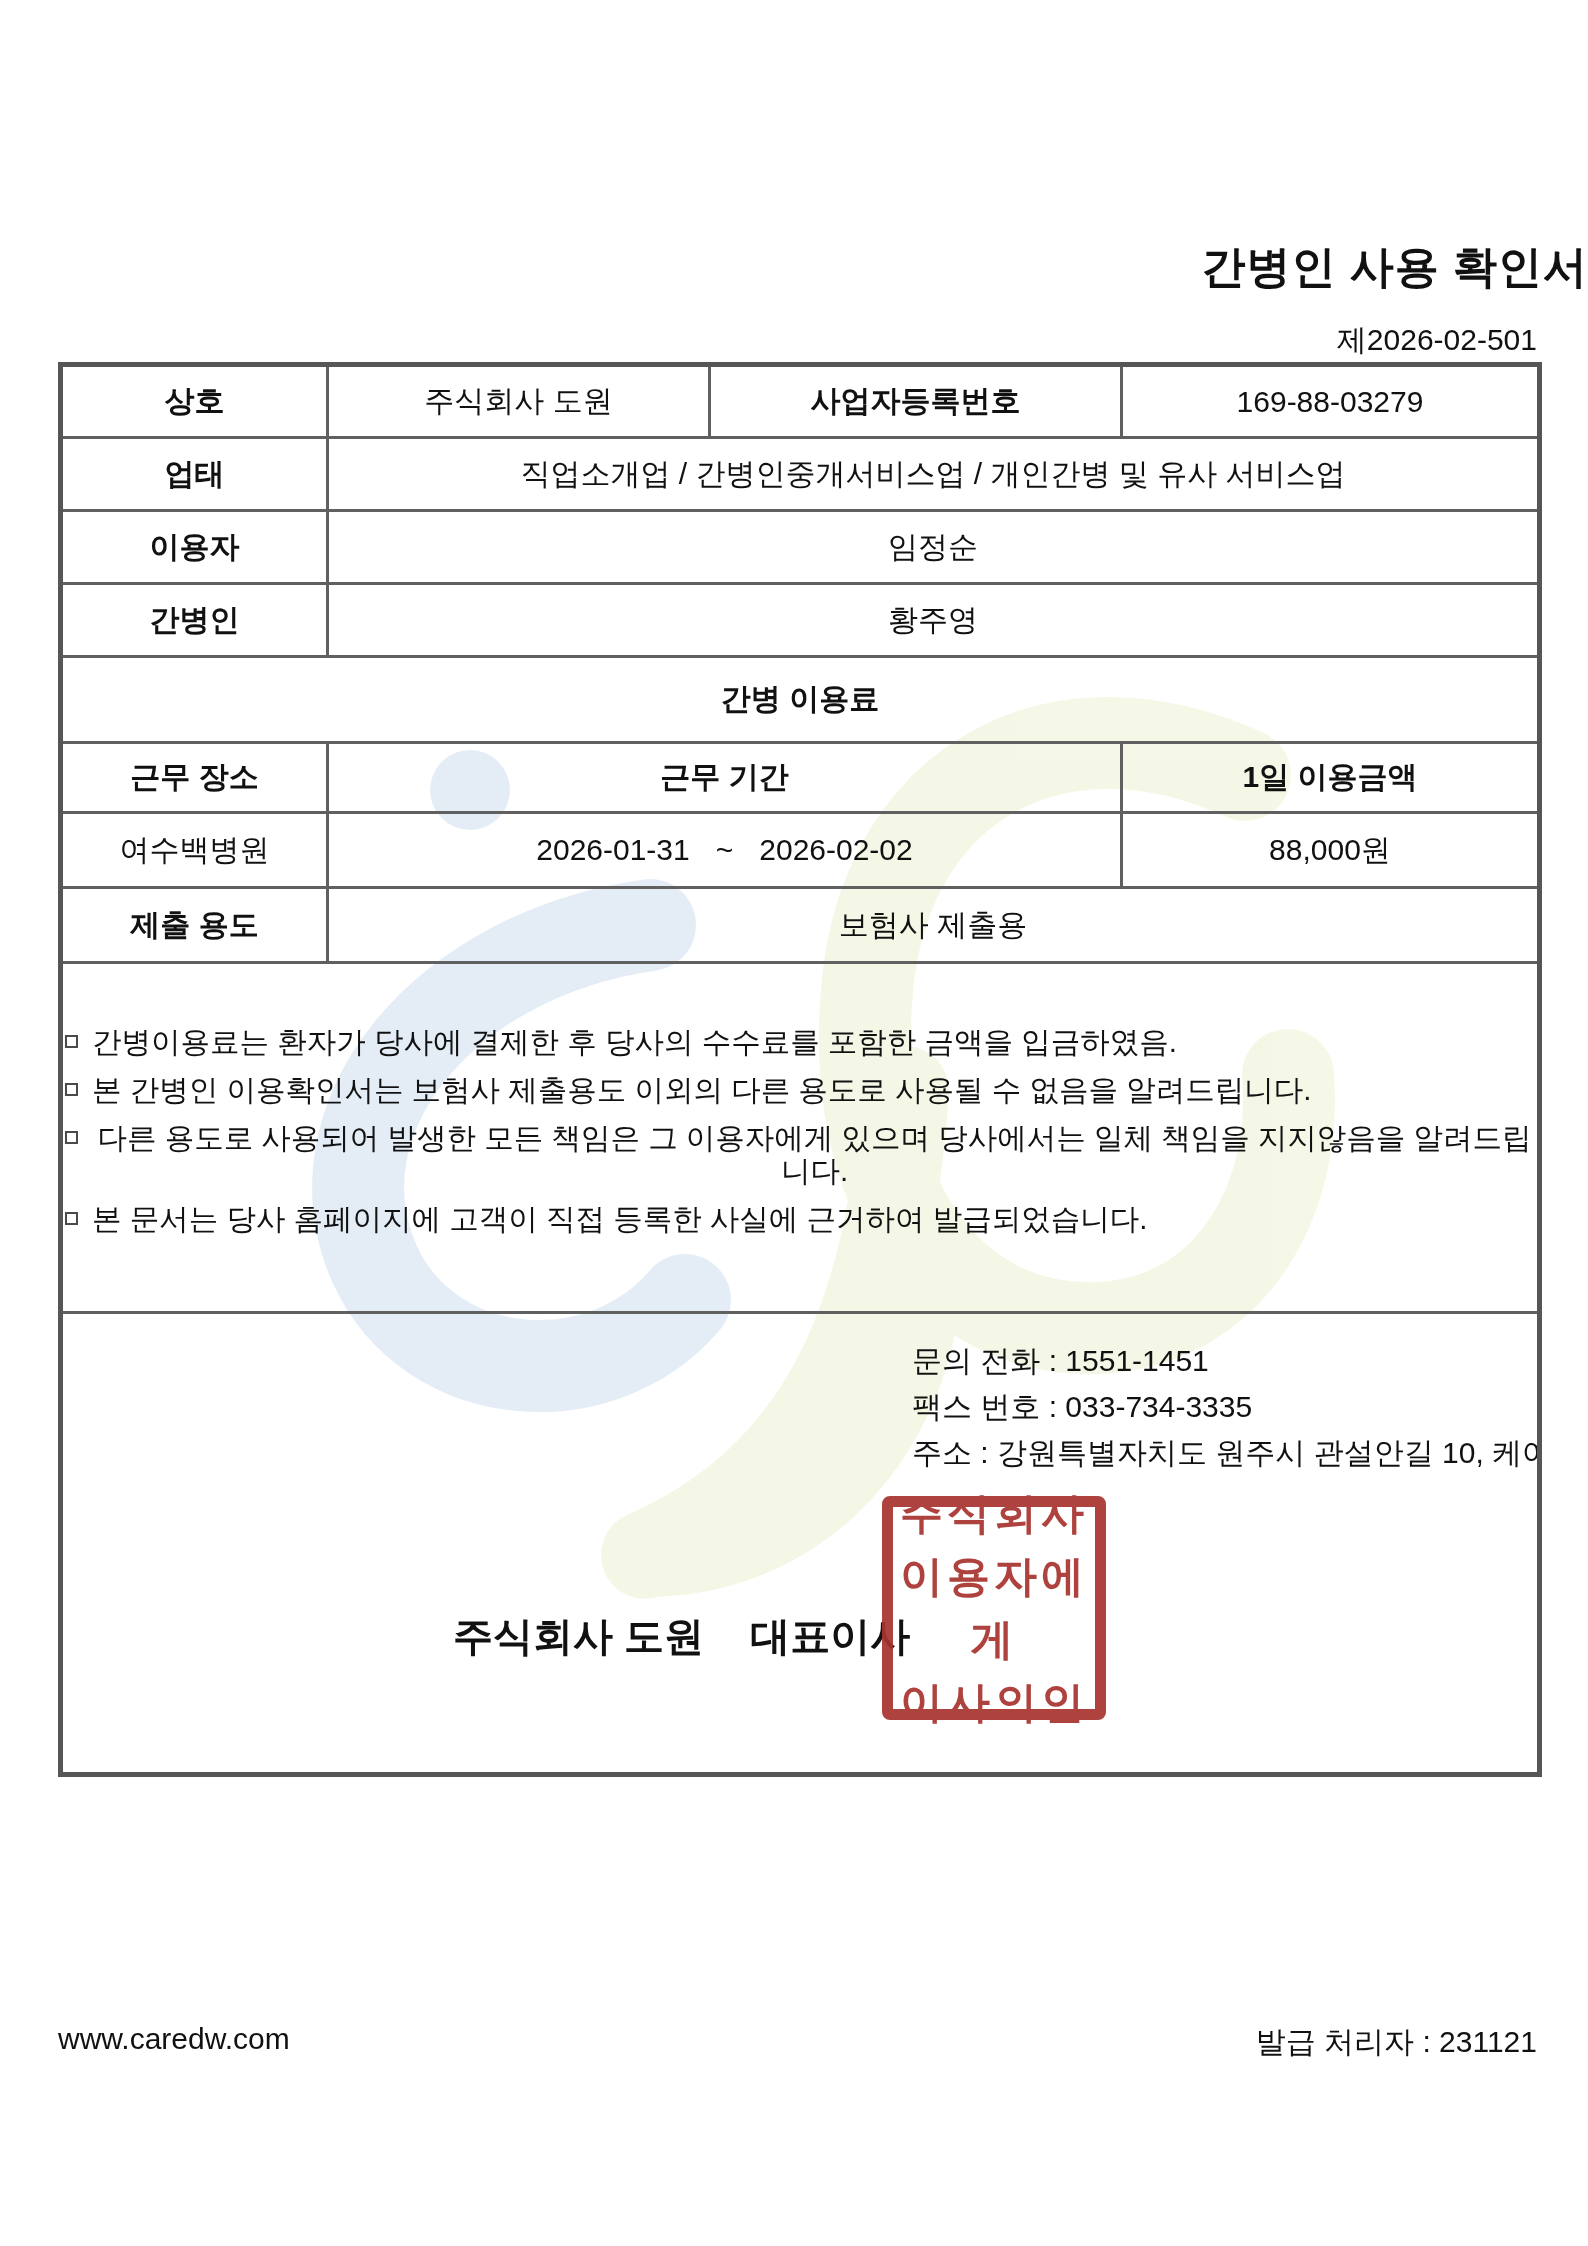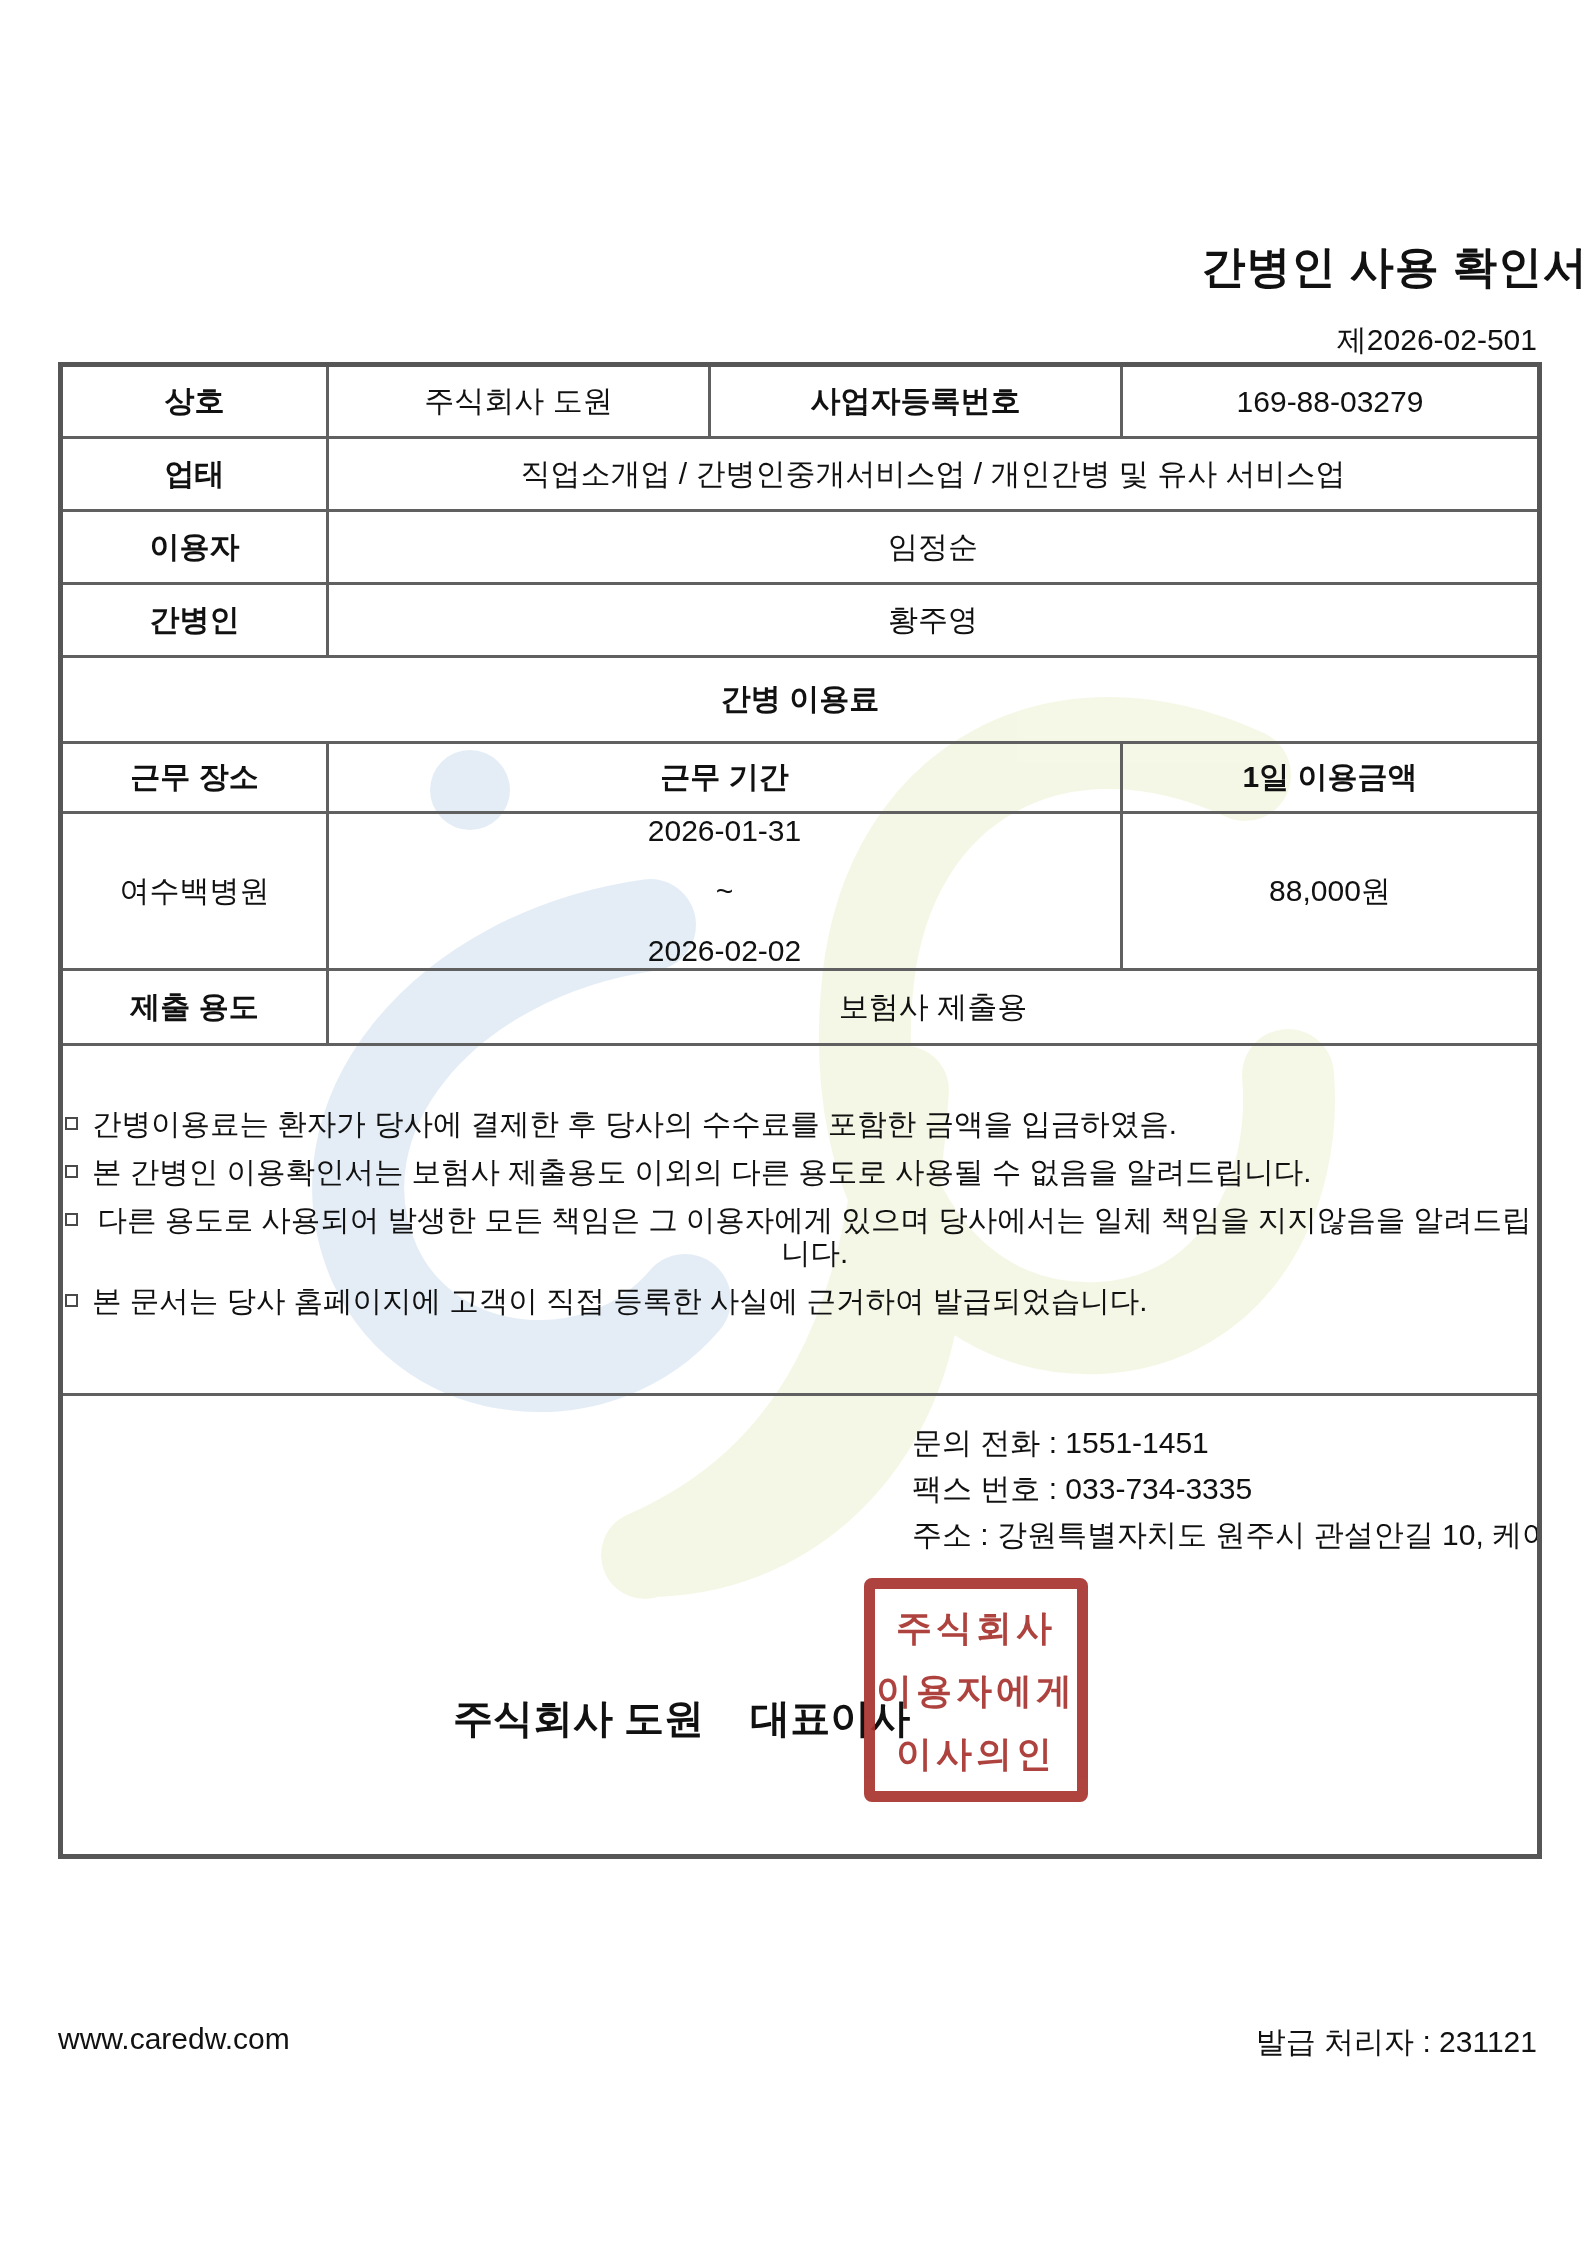--- a/index.html
+++ b/index.html
@@ -22,39 +22,39 @@
     position:absolute; top:362px; left:58px; width:1479px;
     border-collapse:collapse; table-layout:fixed; z-index:1;
     border:5px solid #565656;
   }
   table.main td {
     border:3px solid #606060; text-align:center; vertical-align:middle;
     font-size:30px; padding:0; background:transparent; overflow:hidden;
   }
   .lbl { font-weight:bold; }
   .fee-title { font-size:34px; font-weight:bold; }
-  .period-wrap { display:flex; justify-content:center; align-items:center; gap:26px;flex-direction:column; }
+  .period-wrap { display:flex; justify-content:center; align-items:center; gap:26px; }
   .depositor-wrap { display:inline; }
   td.notes-cell { text-align:left; vertical-align:top; padding:128px 20px 0 18px; }
   .note-line { display:flex; align-items:flex-start; margin-bottom:15px; font-size:29.5px; line-height:33px; }
   .note-bullet { flex:none; width:9px; height:9px; border:2px solid #4a4a4a; margin:10px 14px 0 2px; background:transparent; }
   td.sig-cell { position:relative; padding:0; }
   .contact-block {
     position:absolute; left:849px; top:24px; text-align:left;
     font-size:30px; line-height:46px; white-space:nowrap;
   }
   .company-line {
     position:absolute; left:390px; top:295px; display:flex; gap:46px;
     font-size:40px; font-weight:bold; white-space:nowrap;
   }
   .seal {
-    position:absolute; left:801px; top:182px; width:224px; height:224px;
+    position:absolute; left:819px; top:182px; width:224px; height:224px;
     box-sizing:border-box; border:11px solid #a8332e; border-radius:8px;
     display:flex; flex-direction:column; justify-content:center; align-items:center;
-    font-weight:bold; font-size:36px; line-height:63px; letter-spacing:4px;
+    font-weight:bold; font-size:43px; line-height:63px; letter-spacing:4px;
     color:#a8332e; text-align:center; opacity:0.92;
   }
   .footer-site { position:absolute; top:2022px; left:58px; font-size:30px; z-index:2; }
   .footer-issuer { position:absolute; top:2022px; left:58px; width:1479px; text-align:right; font-size:30px; z-index:2; }
 </style>
 </head>
 <body>
 
 <svg class="watermark" width="1588" height="2246" viewBox="0 0 1588 2246">
   <g fill="none" stroke-linecap="round" opacity="0.55">

